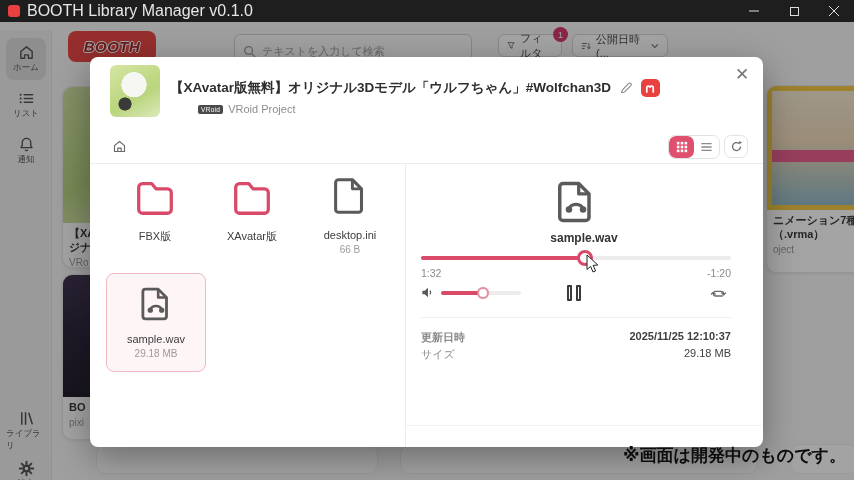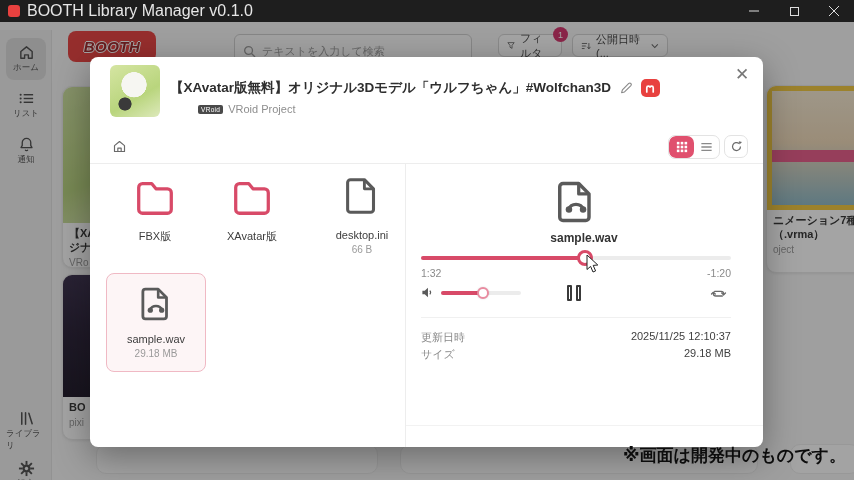--- a/index.html
+++ b/index.html
@@ -307,21 +307,21 @@
           <path d="M7 38 V15 a4 4 0 0 1 4-4 h9.5 l4.5 5.5 H37 a4 4 0 0 1 4 4 V38 a4 4 0 0 1 -4 4 H11 a4 4 0 0 1 -4-4 z" fill="none" stroke="#d84a68" stroke-width="3.4" stroke-linejoin="round"></path>
         </svg>
       <div class="nm">FBX版</div>
     </div>
     <div class="file-item" style="left:116px; top:116px;">
       <svg width="46" height="46" viewBox="0 0 48 48">
           <path d="M7 38 V15 a4 4 0 0 1 4-4 h9.5 l4.5 5.5 H37 a4 4 0 0 1 4 4 V38 a4 4 0 0 1 -4 4 H11 a4 4 0 0 1 -4-4 z" fill="none" stroke="#d84a68" stroke-width="3.4" stroke-linejoin="round"></path>
         </svg>
       <div class="nm">XAvatar版</div>
     </div>
-    <div class="file-item" style="left:226px; top:116px;">
+    <div class="file-item" style="left:214px; top:116px;">
       <svg width="46" height="46" viewBox="0 0 48 48">
           <path d="M12 7 h14.5 l9.5 9.5 V38 a3 3 0 0 1 -3 3 H12 a3 3 0 0 1 -3 -3 V10 a3 3 0 0 1 3 -3 z" fill="none" stroke="#5a5a5a" stroke-width="3.2" stroke-linejoin="round"></path>
           <path d="M26.5 7 v9.5 h9.5" fill="none" stroke="#5a5a5a" stroke-width="3" stroke-linejoin="round"></path>
         </svg>
       <div class="nm">desktop.ini</div>
       <div class="sz">66 B</div>
     </div>
     <div class="abs sel-card">
       <svg width="42" height="42" viewBox="0 0 48 48">
           <path d="M12 7 h14.5 l9.5 9.5 V38 a3 3 0 0 1 -3 3 H12 a3 3 0 0 1 -3 -3 V10 a3 3 0 0 1 3 -3 z" fill="none" stroke="#5a5a5a" stroke-width="3.2" stroke-linejoin="round"></path>
@@ -371,21 +371,21 @@
           <g fill="none" stroke="#6a6a6a" stroke-width="1.6" stroke-linecap="round" stroke-linejoin="round">
             <path d="M5.5 7.5 h7.5 a3 3 0 0 1 3 3 v1"></path>
             <path d="M13.8 9.3 L16 11.6 L18.2 9.3"></path>
             <path d="M14.5 13 H7 a3 3 0 0 1 -3 -3 v-1"></path>
             <path d="M6.2 10.7 L4 8.4 L1.8 10.7"></path>
           </g>
         </svg>
     </div>
 
     <div class="abs meta-div"></div>
-    <div class="abs meta-row" style="top:273px;">
+    <div class="abs meta-row" style="top:273px;font-weight:bold;">
       <span class="k">更新日時</span>
       <span class="v">2025/11/25 12:10:37</span>
     </div>
     <div class="abs meta-row" style="top:290px;">
       <span class="k">サイズ</span>
       <span class="v">29.18 MB</span>
     </div>
     <div class="abs bottom-div"></div>
   </div>
 

